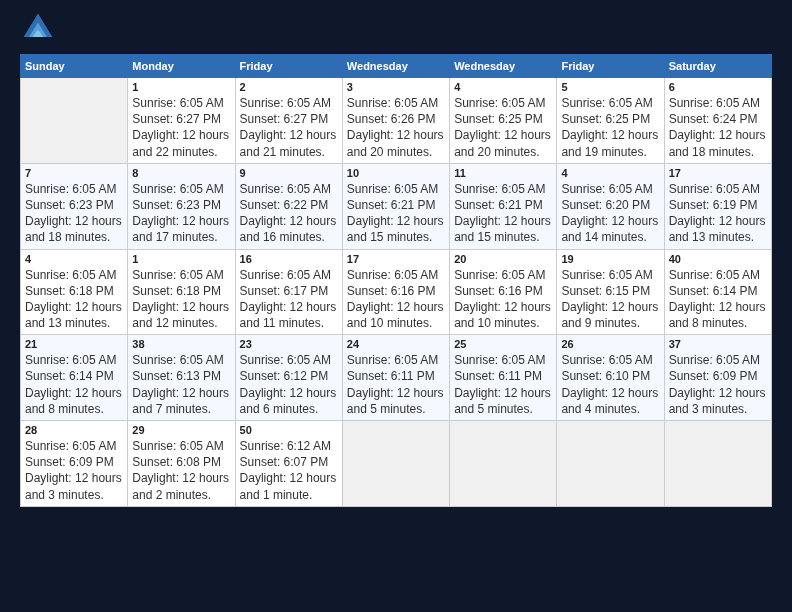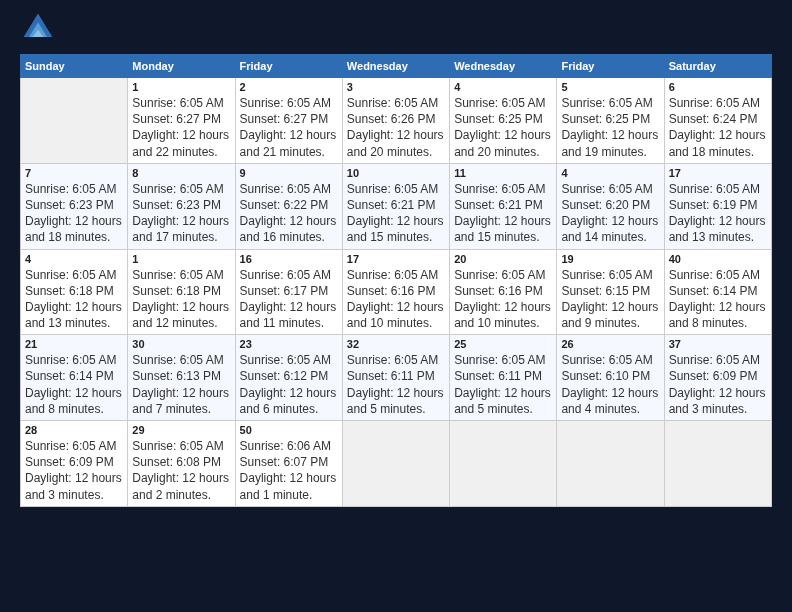--- a/index.html
+++ b/index.html
@@ -282,35 +282,35 @@
         </tr>
         <tr>
           <td>
             <div class="day-number">21</div>
             <div class="day-info" style="white-space: pre-line;">Sunrise: 6:05 AM
 Sunset: 6:14 PM
 Daylight: 12 hours
 and 8 minutes.</div>
           </td>
           <td>
-            <div class="day-number">30</div>
+            <div class="day-number">38</div>
             <div class="day-info" style="white-space: pre-line;">Sunrise: 6:05 AM
 Sunset: 6:13 PM
 Daylight: 12 hours
 and 7 minutes.</div>
           </td>
           <td>
             <div class="day-number">23</div>
             <div class="day-info" style="white-space: pre-line;">Sunrise: 6:05 AM
 Sunset: 6:12 PM
 Daylight: 12 hours
 and 6 minutes.</div>
           </td>
           <td>
-            <div class="day-number">32</div>
+            <div class="day-number">24</div>
             <div class="day-info" style="white-space: pre-line;">Sunrise: 6:05 AM
 Sunset: 6:11 PM
 Daylight: 12 hours
 and 5 minutes.</div>
           </td>
           <td>
             <div class="day-number">25</div>
             <div class="day-info" style="white-space: pre-line;">Sunrise: 6:05 AM
 Sunset: 6:11 PM
 Daylight: 12 hours
@@ -341,21 +341,21 @@
           </td>
           <td>
             <div class="day-number">29</div>
             <div class="day-info" style="white-space: pre-line;">Sunrise: 6:05 AM
 Sunset: 6:08 PM
 Daylight: 12 hours
 and 2 minutes.</div>
           </td>
           <td>
             <div class="day-number">50</div>
-            <div class="day-info" style="white-space: pre-line;">Sunrise: 6:06 AM
+            <div class="day-info" style="white-space: pre-line;">Sunrise: 6:12 AM
 Sunset: 6:07 PM
 Daylight: 12 hours
 and 1 minute.</div>
           </td>
           <td class="empty"></td>
           <td class="empty"></td>
           <td class="empty"></td>
           <td class="empty"></td>
         </tr>
       </tbody>

